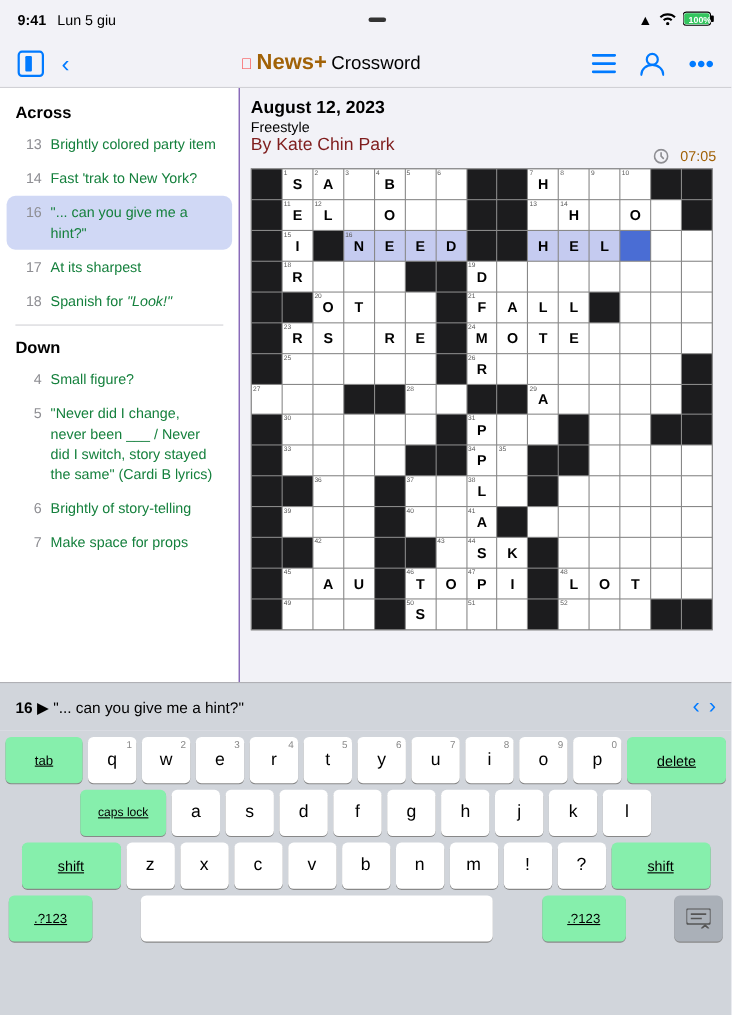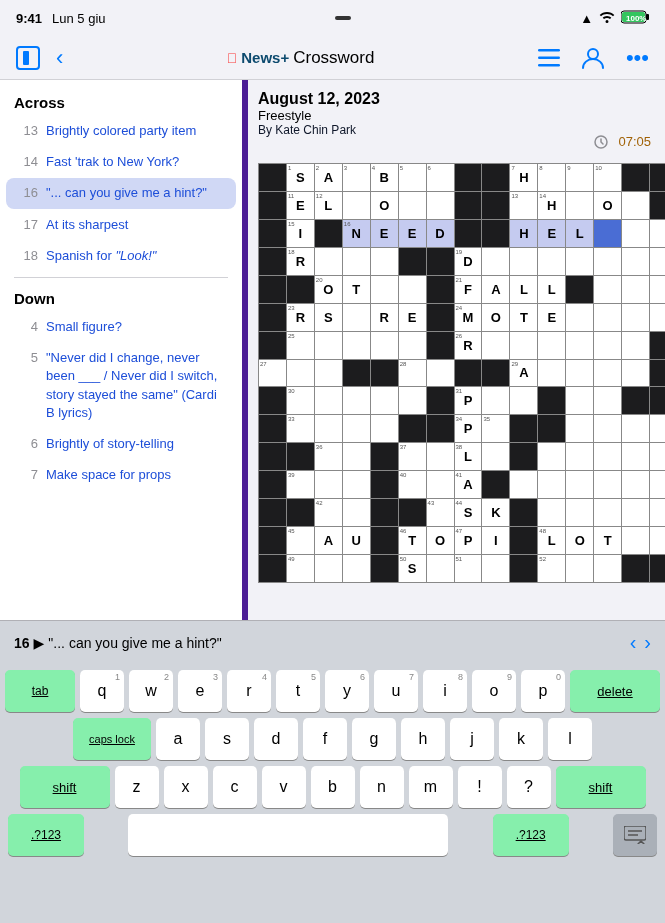--- a/index.html
+++ b/index.html
@@ -47,21 +47,21 @@
       background: none;
       border: none;
       cursor: pointer;
       padding: 4px;
       border-radius: 6px;
       color: #007aff;
       font-size: 20px;
       display: flex;
       align-items: center;
     }
-    .nav-plus { color: #0c4a6e; font-weight: 700; font-size: 15px; }
+    .nav-plus { color: #a16207; font-weight: 700; font-size: 20px; }
     .nav-crossword { font-size: 17px; font-weight: 500; color: #000; }
 
     
     .sidebar-icon {
       width: 24px; height: 24px;
       border: 2px solid #007aff;
       border-radius: 4px;
       display: flex; align-items: center; justify-content: center;
       position: relative;
     }
@@ -76,24 +76,24 @@
 
     
     .main-content {
       display: flex;
       height: calc(923px - 36px - 44px - 44px - 260px);
       
     }
 
     
     .clue-sidebar {
-      width: 248px;
+      width: 218px;
       background: #fff;
       overflow-y: auto;
-      border-right: 6px solid #4c1d95;
+      border-right: 1px solid #4c1d95;
       padding: 8px 0;
     }
     .clue-section-header {
       font-size: 15px;
       font-weight: 700;
       padding: 6px 14px 4px;
       color: #000;
     }
     .clue-item {
       display: flex;
@@ -108,21 +108,21 @@
     }
     .clue-number {
       font-size: 13px;
       color: #8e8e93;
       min-width: 18px;
       text-align: right;
       margin-top: 1px;
     }
     .clue-text {
       font-size: 13px;
-      color: #1d4ed8;
+      color: #15803d;
       line-height: 1.4;
     }
     .clue-divider {
       height: 1px;
       background: #d1d1d6;
       margin: 6px 14px;
     }
 
     
     .grid-area {
@@ -130,21 +130,21 @@
       background: #f2f2f7;
       overflow: hidden;
       padding: 10px;
       position: relative;
     }
     .puzzle-header {
       padding: 0 0 4px 0;
     }
     .puzzle-title { font-size: 16px; font-weight: 700; color: #000; }
     .puzzle-subtitle { font-size: 13px; color: #000; }
-    .puzzle-author { font-size: 12px; color: #0f172a; margin-bottom: 18px; }
+    .puzzle-author { font-size: 16px; color: #7f1d1d; margin-bottom: 4px; }
     .puzzle-timer {
       position: absolute;
       right: 14px;
       top: 54px;
       font-size: 13px;
       color: #a16207;
       display: flex; align-items: center; gap: 10px;
     }
 
     

